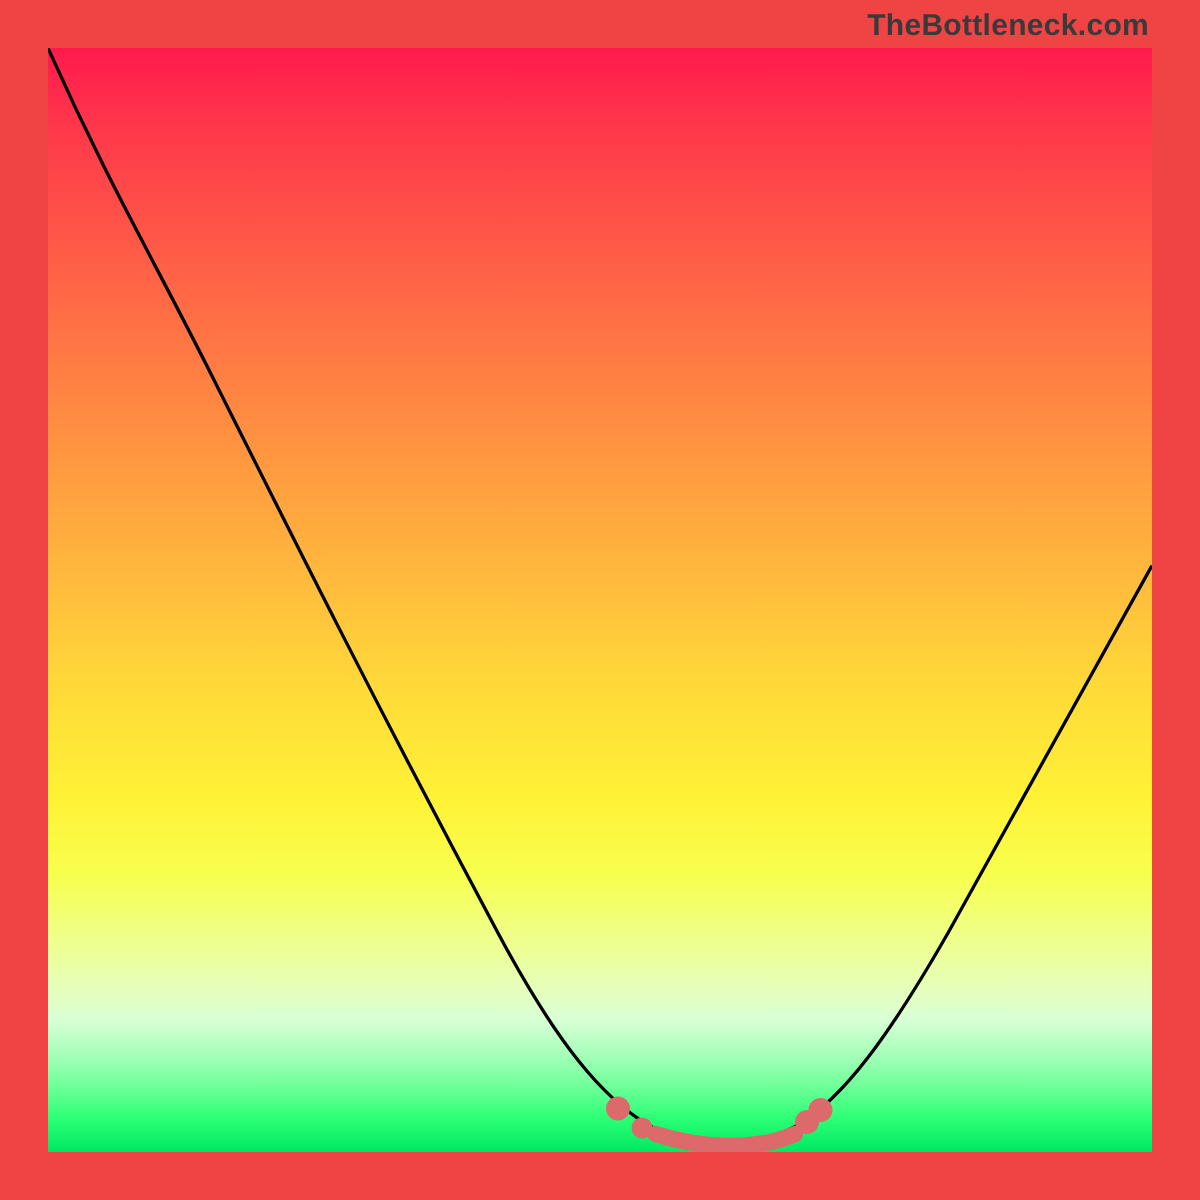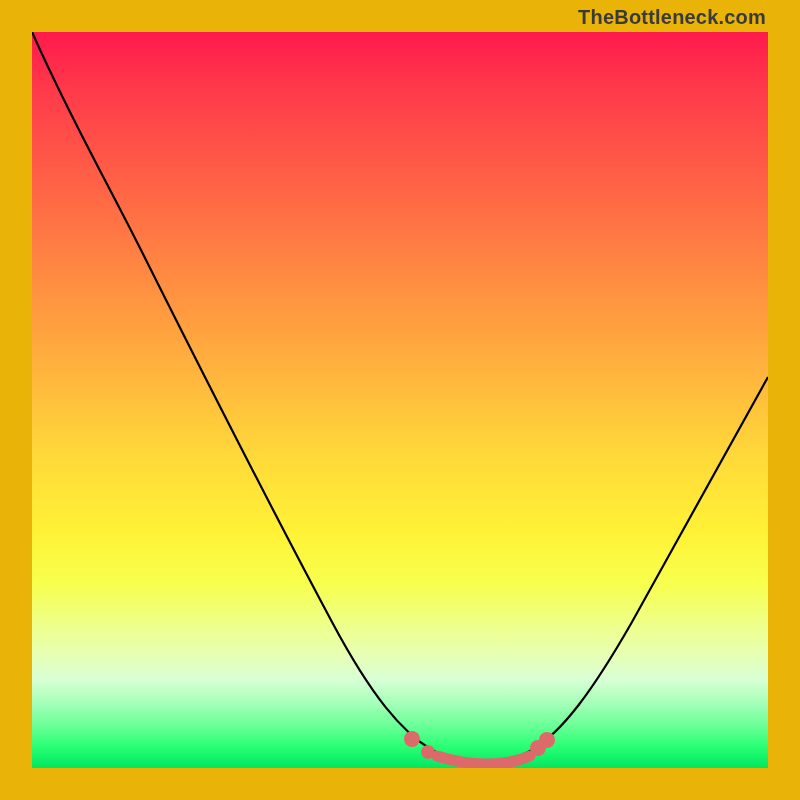--- a/index.html
+++ b/index.html
@@ -10,21 +10,21 @@
     background: #000;
     overflow: hidden;
     font-family: Arial, Helvetica, sans-serif;
   }
   .frame {
     position: absolute;
     left: 0;
     top: 0;
     width: 800px;
     height: 800px;
-    background: #eab308;
+    background: #ef4444;
   }
   .plot {
     position: absolute;
     left: 32px;
     top: 32px;
     width: 736px;
     height: 736px;
     background: linear-gradient(to bottom,
       #ff1a4d 0%,
       #ff3a4a 8%,

